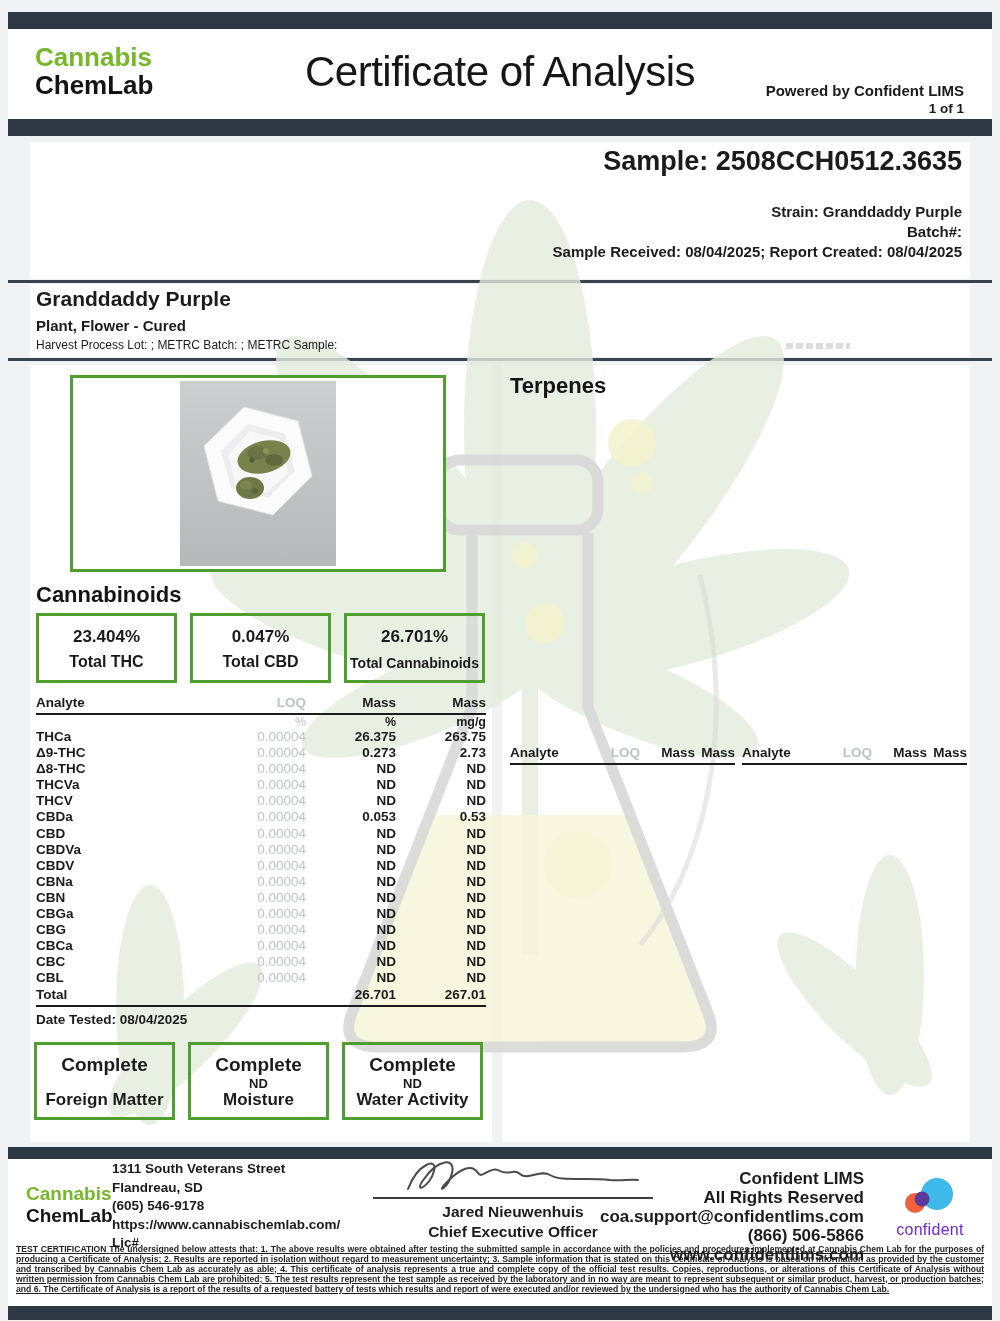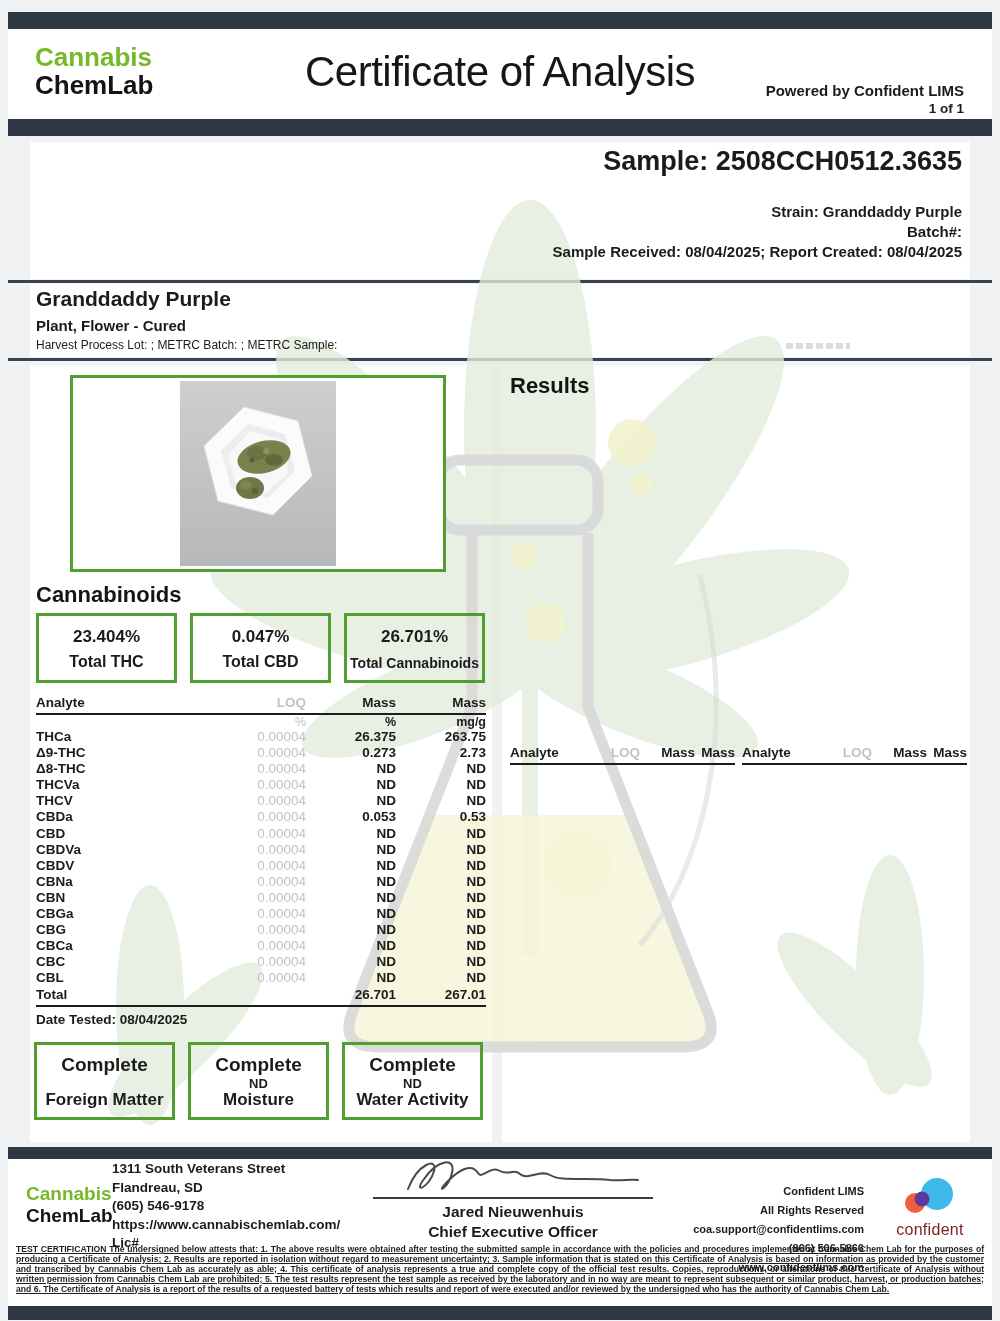--- a/index.html
+++ b/index.html
@@ -80,23 +80,23 @@
   .terp-group .h1 { text-align:right; font-weight:700; color:#bfc3c6; }
   .terp-group .h2, .terp-group .h3 { text-align:right; font-weight:700; }
 
   
   .f-brand1 { color:#76b82a; font-size:19px; font-weight:700; line-height:22px; }
   .f-brand2 { color:#141414; font-size:19px; font-weight:700; line-height:22px; }
   .f-address { position:absolute; left:104px; top:1px; font-size:13.5px; font-weight:700; line-height:18.5px; }
   .f-sig { position:absolute; left:365px; top:-6px; width:280px; text-align:center; }
   .sig-line { border-top:2px solid #3c3c3c; margin-top:-2px; }
   .f-signer { font-size:15.5px; font-weight:700; line-height:20px; }
-  .f-right { position:absolute; right:128px; top:10px; text-align:right; font-size:11px; font-weight:700; line-height:19px;margin-top:13px; }
+  .f-right { position:absolute; right:128px; top:10px; text-align:right; font-size:17px; font-weight:700; line-height:19px; }
   .f-conf { position:absolute; right:14px; top:18px; width:96px; text-align:center; }
-  .conf-word { font-size:16px; font-weight:400; color:#7f1d1d; letter-spacing:0.3px; }
+  .conf-word { font-size:16px; font-weight:400; color:#6d28d9; letter-spacing:0.3px; }
 
   
   .certification { position:absolute; left:16px; width:968px; top:1245px; z-index:2;
     font-size:8.6px; line-height:9.9px; font-weight:700; color:#1f1f1f;
     text-align:justify; text-decoration:underline; }
   .watermark { position:absolute; left:0; top:175px; z-index:1; pointer-events:none; }
 </style>
 </head>
 <body>
 
@@ -346,21 +346,21 @@
       </div>
       <div class="status-box">
         <span class="status-main">Complete</span>
         <span class="status-nd">ND</span>
         <span class="status-label">Water Activity</span>
       </div>
     </div>
   </div>
 
   <div class="abs z2" style="left:502px;top:365px;width:468px;height:777px;">
-    <div class="sec-heading abs" style="left:8px;top:8px;">Results</div>
+    <div class="sec-heading abs" style="left:8px;top:8px;">Terpenes</div>
     <div class="terp-group" style="left:8px;">
       <span class="h0">Analyte</span>
       <span class="h1">LOQ</span>
       <span class="h2">Mass</span>
       <span class="h3">Mass</span>
     </div>
     <div class="terp-group" style="left:240px;">
       <span class="h0">Analyte</span>
       <span class="h1">LOQ</span>
       <span class="h2">Mass</span>

